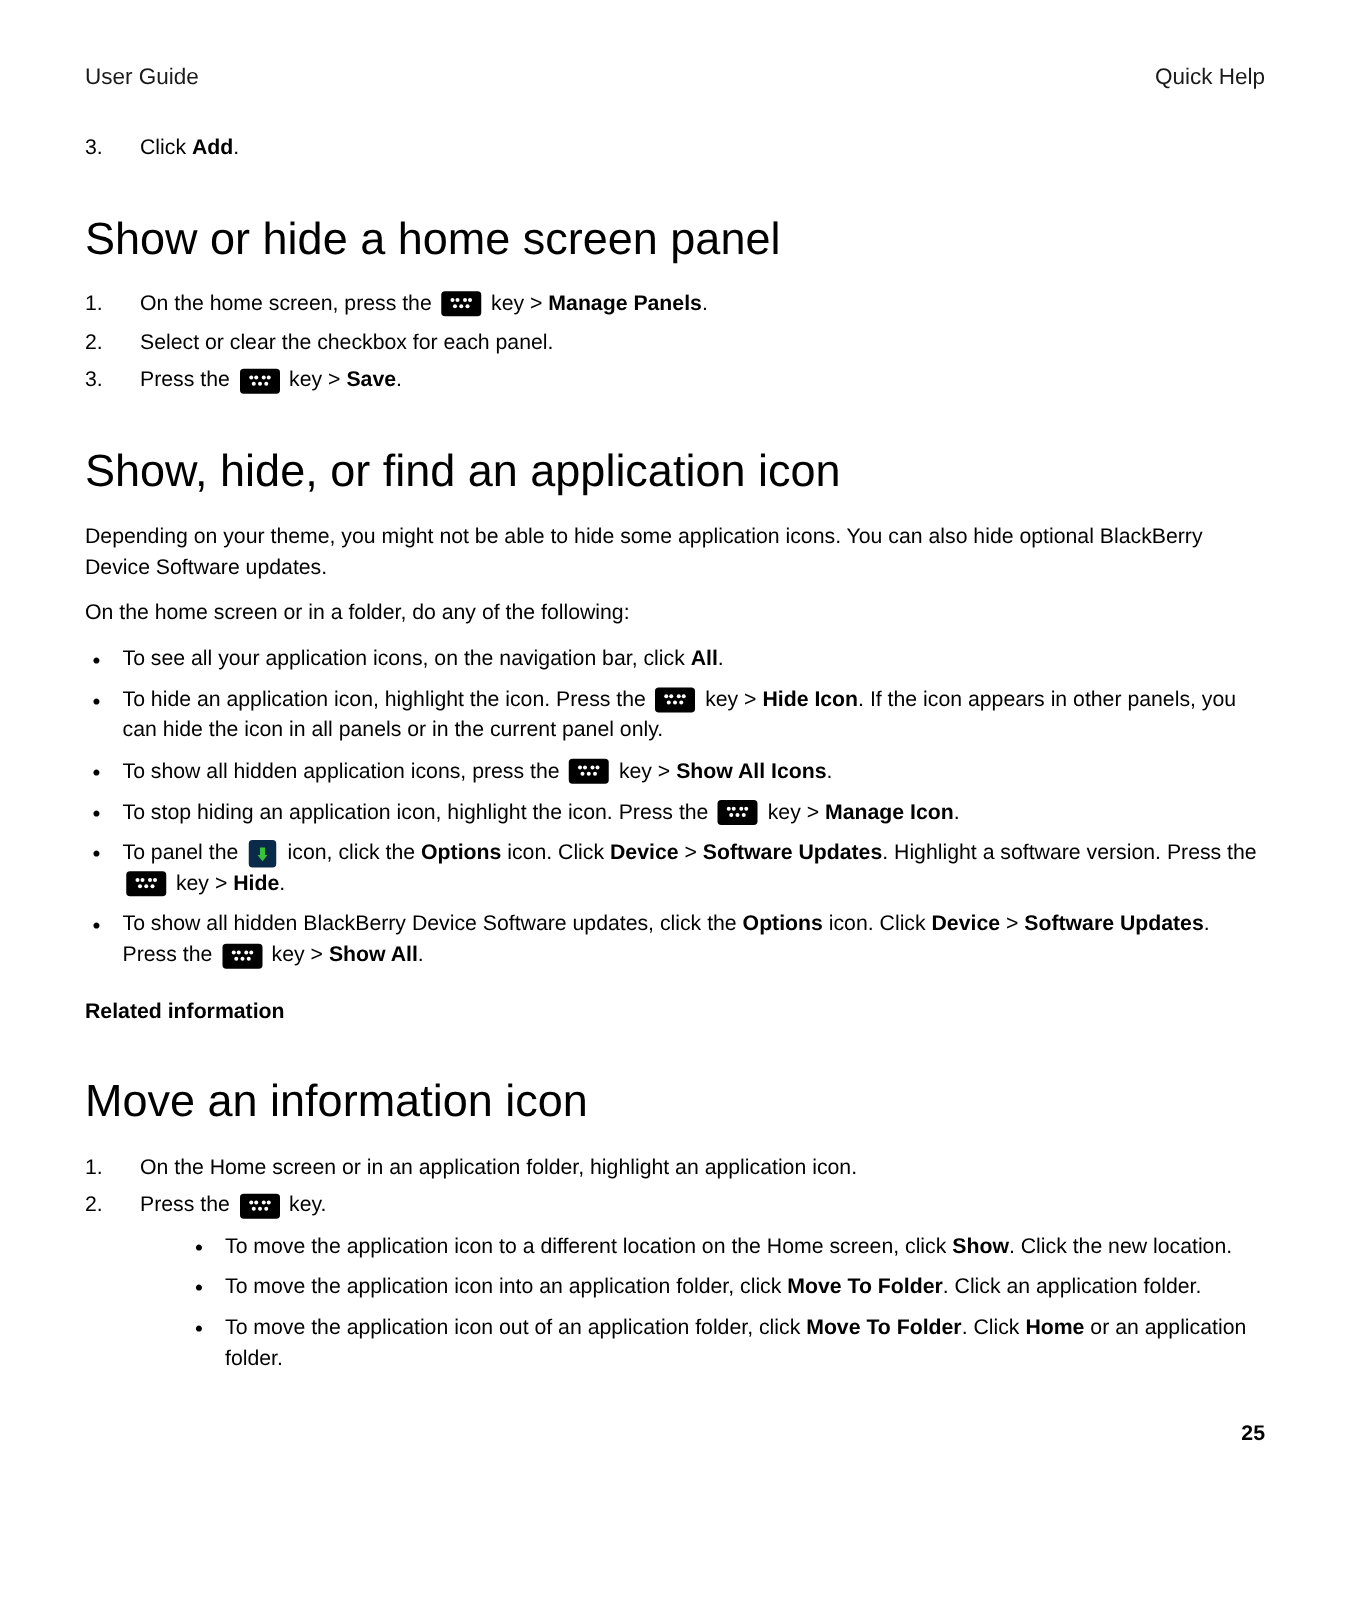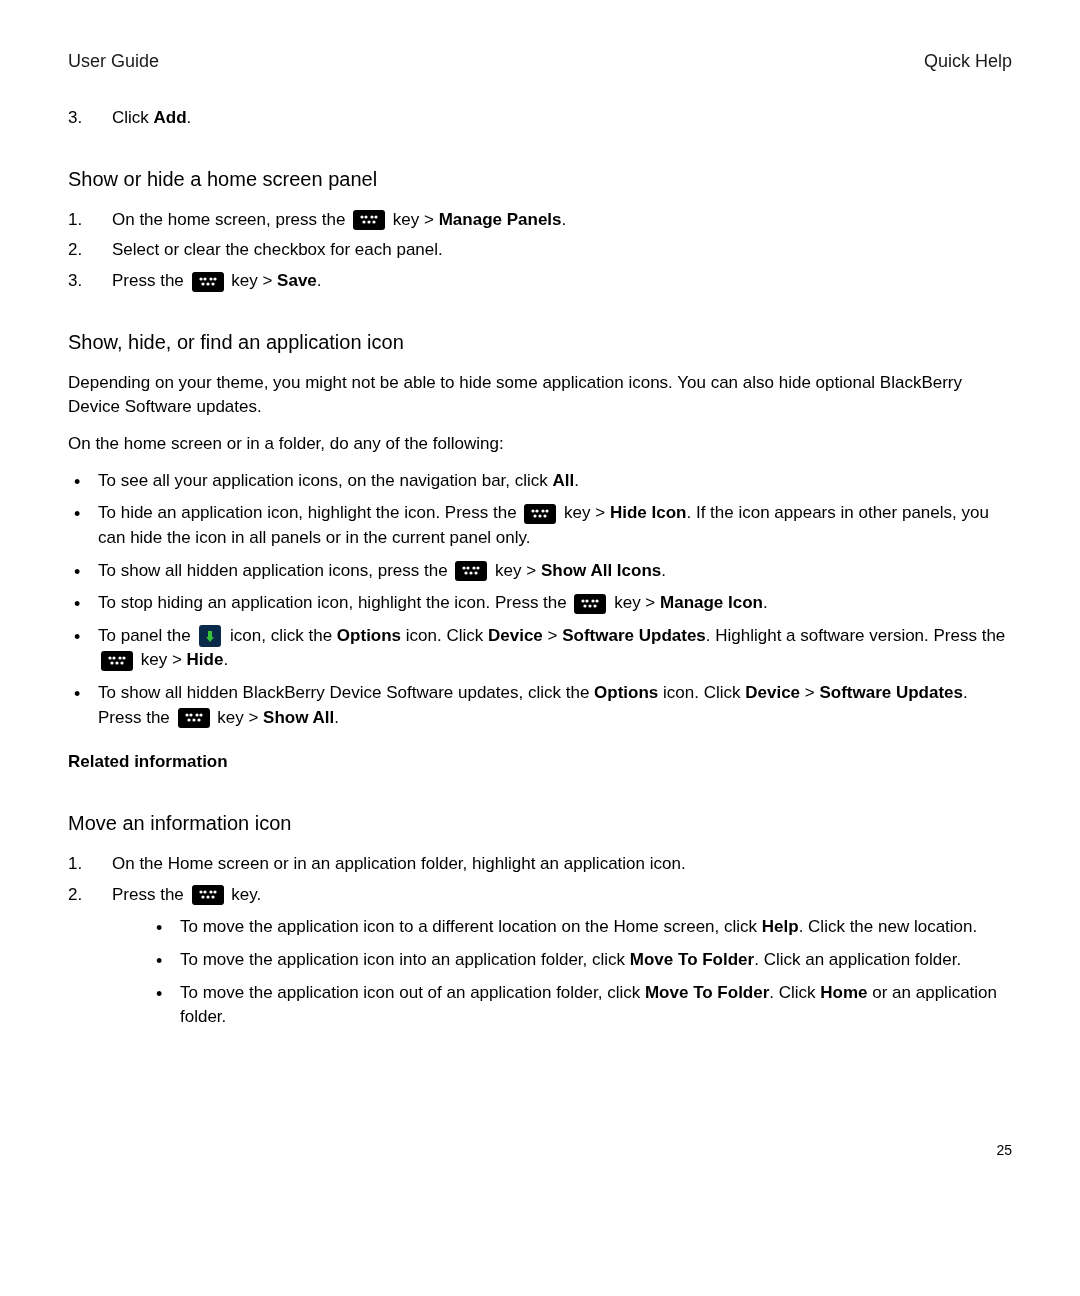--- a/index.html
+++ b/index.html
@@ -20,21 +20,21 @@
     padding: 48px 68px 0 68px;
   }
   .topbar {
     display: flex;
     justify-content: space-between;
     font-size: 18px;
     color: #1a1a1a;
     margin-bottom: 32px;
   }
   h2.section {
-    font-size: 20px;
+    font-size: 36px;
     font-weight: 400;
     margin: 34px 0 14px 0;
   }
   ol.numbered {
     list-style: none;
     padding: 0;
     margin: 0 0 10px 0;
     counter-reset: step;
   }
   ol.numbered > li {
@@ -121,21 +121,22 @@
   .update-icon svg {
     position: absolute;
     left: 3px; top: 3px;
     width: 16px; height: 16px;
   }
 
   .page-number {
     position: absolute;
     bottom: 136px;
     right: 68px;
-    font-size: 14px;
+    font-size: 17px;
+    font-weight: bold;
   }
 </style>
 </head>
 <body>
 
 <div class="page">
 
   <div class="topbar">
     <span>User Guide</span>
     <span>Quick Help</span>
@@ -272,21 +273,21 @@
               <circle cx="13" cy="2" r="1.6"></circle>
               <circle cx="17" cy="2" r="1.6"></circle>
               <circle cx="5" cy="7" r="1.6"></circle>
               <circle cx="10" cy="7" r="1.6"></circle>
               <circle cx="15" cy="7" r="1.6"></circle>
             </g>
           </svg></span><span> key.</span>
 
       <ul class="bullets nested">
         <li>
-          <span>To move the application icon to a different location on the Home screen, click </span><span class="b">Help</span><span>. Click the new location.</span>
+          <span>To move the application icon to a different location on the Home screen, click </span><span class="b">Show</span><span>. Click the new location.</span>
         </li>
         <li>
           <span>To move the application icon into an application folder, click </span><span class="b">Move To Folder</span><span>. Click an application folder.</span>
         </li>
         <li>
           <span>To move the application icon out of an application folder, click </span><span class="b">Move To Folder</span><span>. Click </span><span class="b">Home</span><span> or an application folder.</span>
         </li>
       </ul>
     </li>
   </ol>

